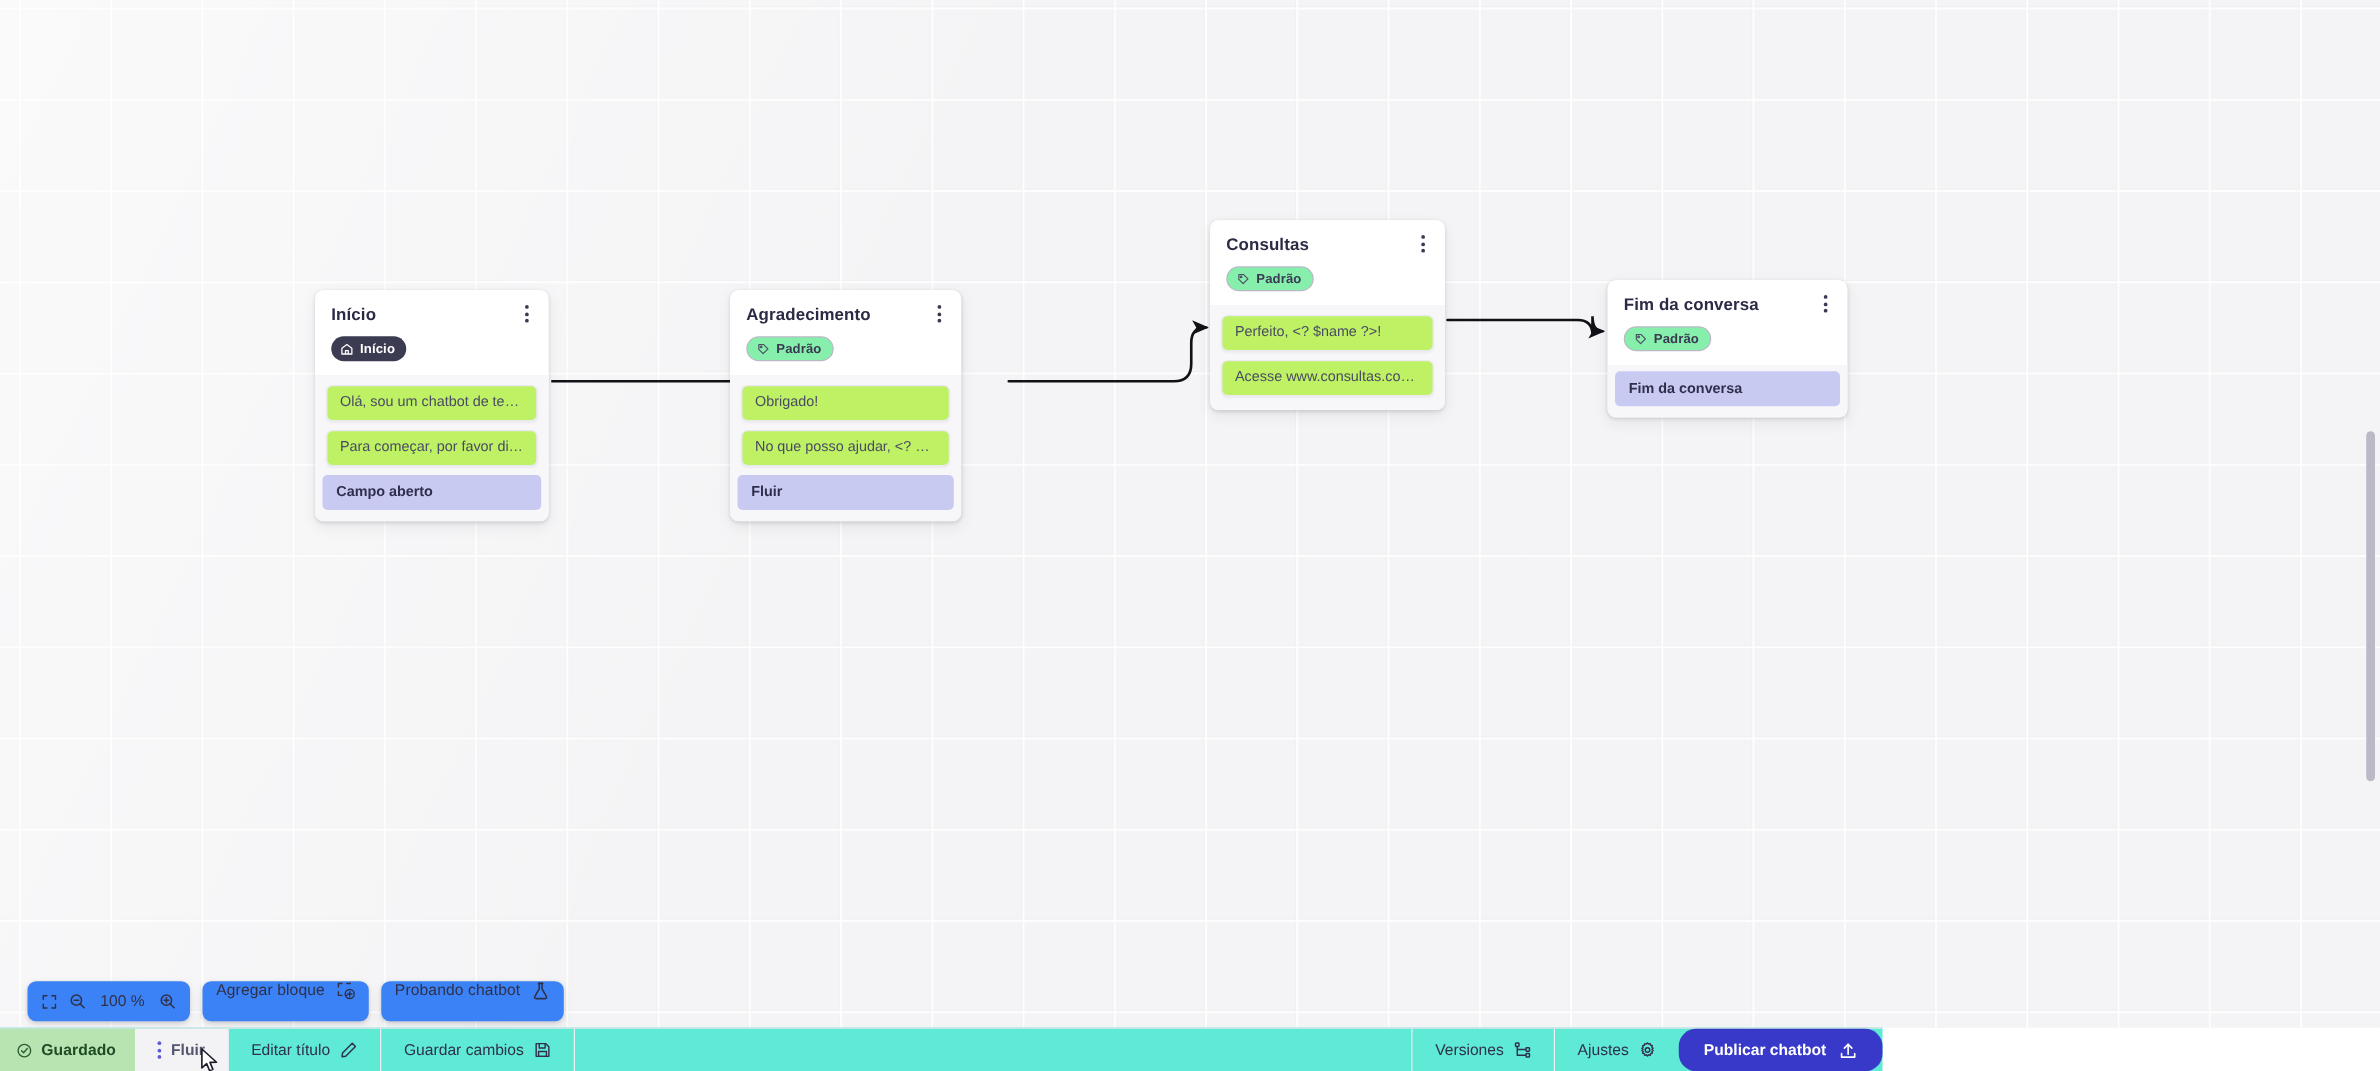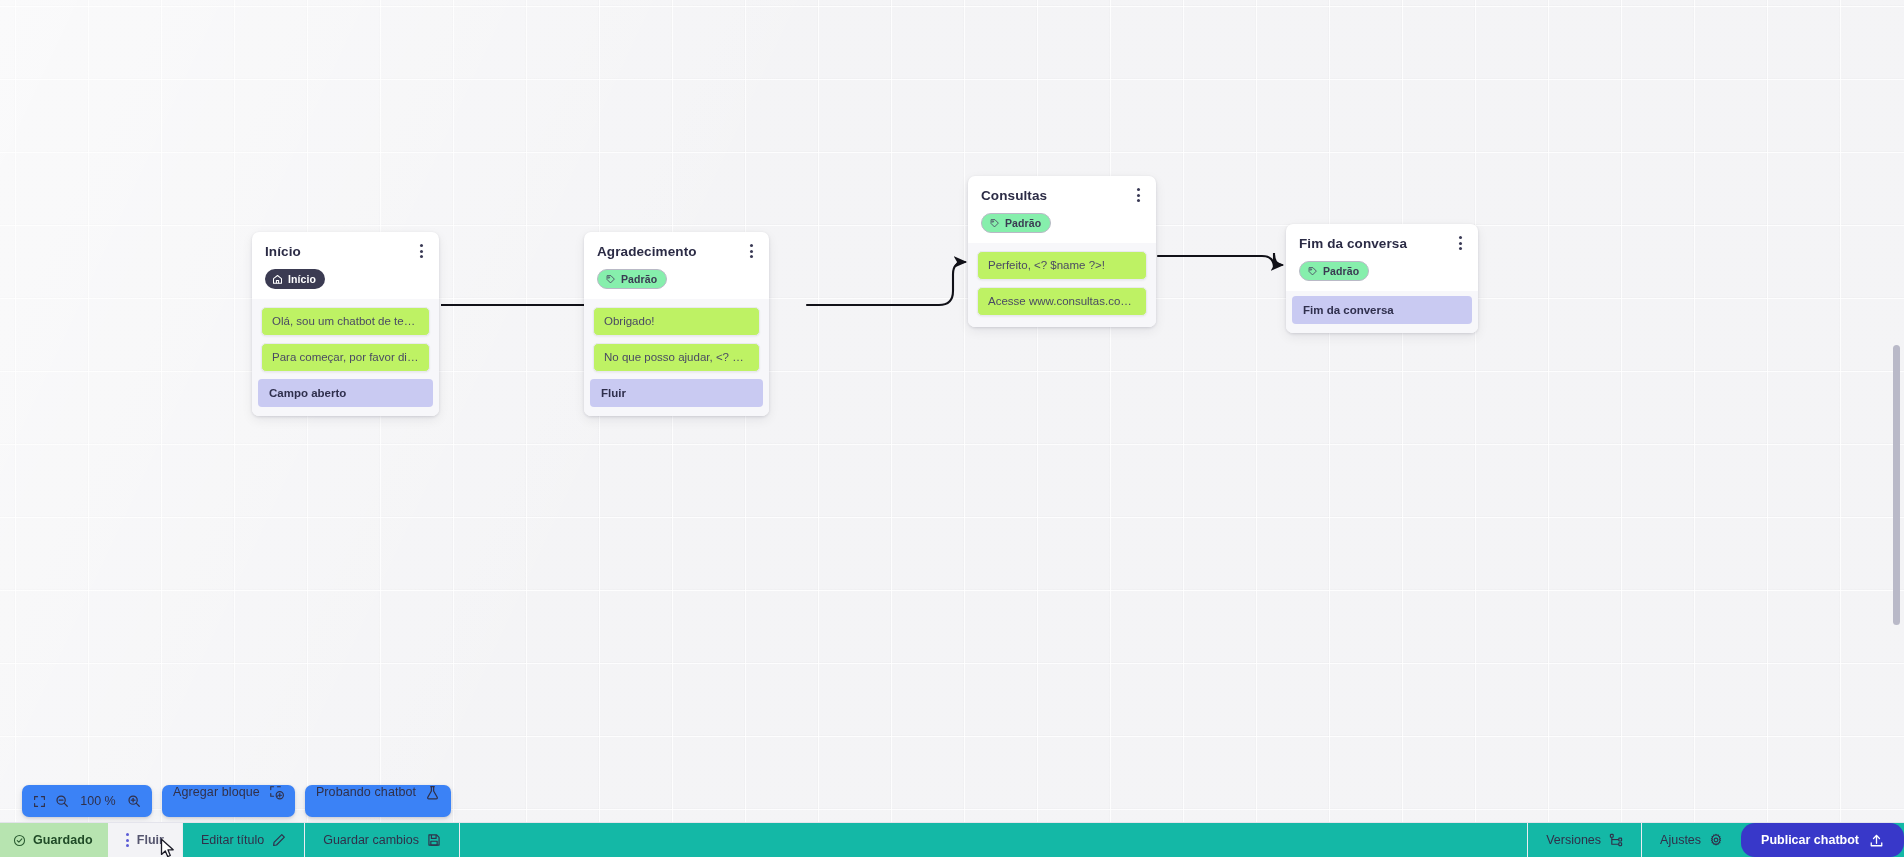--- a/index.html
+++ b/index.html
@@ -124,22 +124,22 @@
     background: #c4c4cc; border-radius: 5px;
   }
   .vscroll {
     position: absolute; z-index: 9;
     right: 4px; top: 345px; width: 7px; height: 280px;
     background: #b9b9c8; border-radius: 5px;
   }
 
   
   #statusbar {
-    position: absolute; left: 0; bottom: 0; width: 1904px; height: 35px;
-    background: #14b8a6;
+    position: absolute; left: 0; bottom: 0; width: 1506px; height: 35px;
+    background: #5eead4;
     border-top: 1px solid #e4e4ec;
     display: flex; align-items: stretch;
     z-index: 20;
     font-size: 12.5px;
   }
   .sb-saved {
     display:flex; align-items:center; gap:7px;
     background: #b7e4b0; color: #1f4a26;
     padding: 0 15px 0 13px; font-weight: 700; letter-spacing:.1px;
   }

